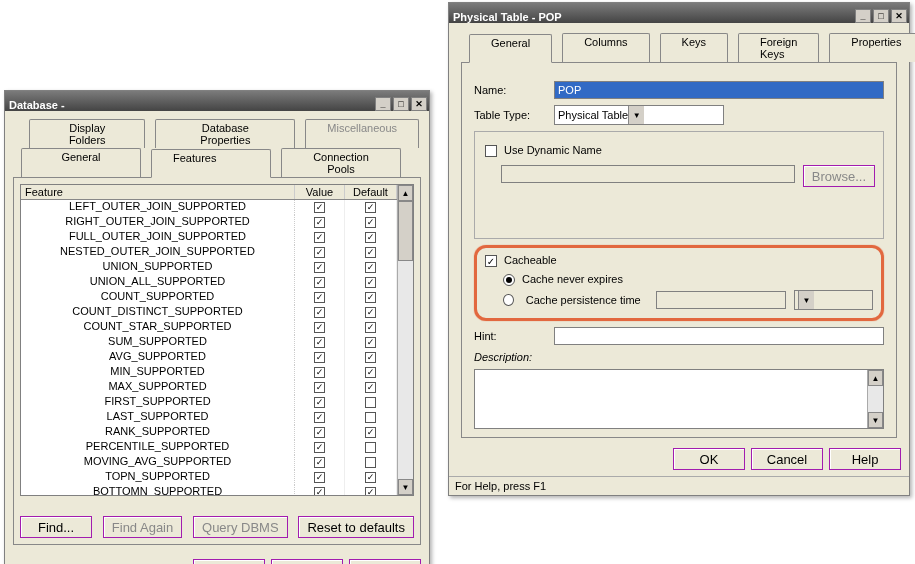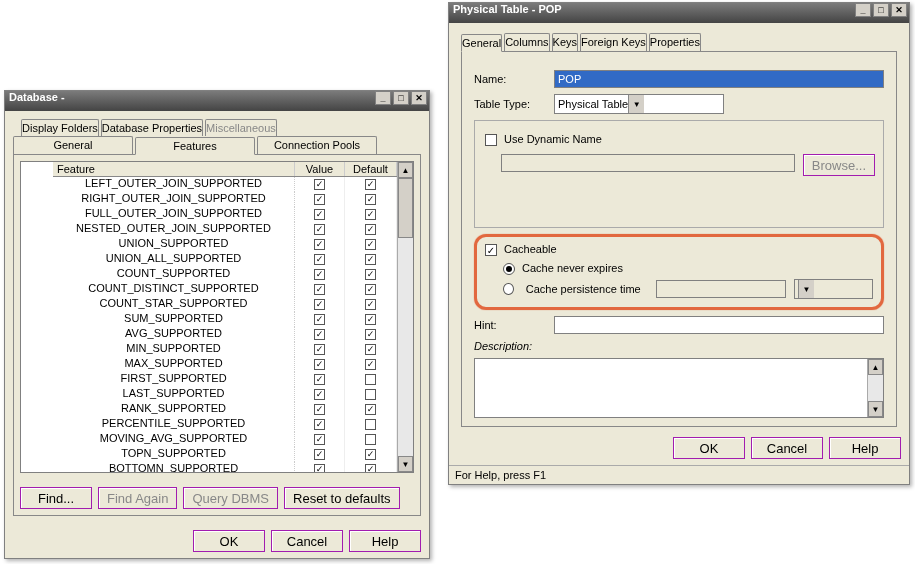--- a/index.html
+++ b/index.html
@@ -16,21 +16,21 @@
     position: absolute;
     background: #ece9d8;
     border: 1px solid #808080;
     box-shadow: 2px 2px 4px rgba(0,0,0,0.3);
   }
   .titlebar {
     background: linear-gradient(#7b7b7b, #444444);
     color: #fff;
     height: 20px;
     display: flex;
-    align-items: flex-start;
+    align-items: flex-end;
     padding: 0 2px 0 4px;
     font-weight: bold;
     font-size: 11px;
   }
   .titlebar .title-text { flex: 1; }
   .titlebar .tb-btn {
     width: 16px; height: 14px;
     background: #d4d0c8;
     border: 1px solid #808080;
     margin-left: 2px;
@@ -38,43 +38,44 @@
     font-size:9px;font-weight:bold;color:#000;
     font-family: Arial;
   }
   .titlebar .tb-btn.min::before{content:"_";line-height:4px;}
   .titlebar .tb-btn.max::before{content:"□";}
   .titlebar .tb-btn.close::before{content:"✕";}
 
   .dlg-body { padding: 8px; }
   .tabs { display:flex; }
   .tab {
-    padding: 2px 0;
+    padding: 2px 21px;
     border: 1px solid #888;
     border-bottom: none;
     background:#ece9d8;
     margin-right:2px;
     border-radius: 2px 2px 0 0;
     position:relative;
     cursor:default;
+    margin-left:8px;
   }
   .tab.active { background:#ece9d8; z-index:2; top:1px; border-bottom:1px solid #ece9d8;}
   .tab.disabled { color:#888; }
   .tab-panel {
     border:1px solid #888;
     padding:6px;
     background:#ece9d8;
   }
   .feature-grid {
     background:#fff;
     border:1px solid #808080;
     height:312px;
     display:flex;
   }
-  .fg-main { flex:1; overflow:hidden;padding-left:32px; }
+  .fg-main { flex:1; overflow:hidden; }
   .fg-header {
     display:flex;
     background:#ece9d8;
     border-bottom:1px solid #888;
     font-weight:normal;
   }
   .fg-header div {
     padding:1px 4px;
     border-right:1px solid #ccc;
   }
@@ -104,21 +105,21 @@
 
   .btn {
     min-width:72px;height:22px;
     background:#ece9d8;border:1px solid #a21caf;
     padding:0 8px;
     box-shadow: inset 1px 1px 0 #fff;
     cursor:default;
     font-family:inherit;font-size:13px;
   }
   .btn[disabled]{color:#888;}
-  .btn-row { display:flex; gap:6px; margin-top:14px; }
+  .btn-row { display:flex; gap:6px; margin-top:20px;justify-content:space-between; }
   .dlg-footer { display:flex; justify-content:flex-end; gap:6px; padding:6px 8px; }
 
   
   .form-row { display:flex; align-items:center; margin:6px 0; }
   .form-row label.lbl { width:80px; }
   .txt {
     border:1px solid #808080; background:#fff; height:18px; padding:0 3px;
     font-family:inherit;font-size:11px;flex:1;
   }
   .txt.sel { background:#316ac5; color:#fff; }
@@ -160,21 +161,21 @@
     <span class="tb-btn close"></span>
   </div>
   <div class="dlg-body">
     <div class="two-tabs-row tabs" style="margin-left:8px;">
       <div class="tab">Display Folders</div>
       <div class="tab">Database Properties</div>
       <div class="tab disabled">Miscellaneous</div>
     </div>
     <div class="tabs">
       <div class="tab" style="width:120px;text-align:center;">General</div>
-      <div class="tab active" style="width:120px;text-align:center;">Features</div>
+      <div class="tab active" style="width:120px;">Features</div>
       <div class="tab" style="width:120px;text-align:center;">Connection Pools</div>
     </div>
     <div class="tab-panel">
       <div class="feature-grid">
         <div class="fg-main">
           <div class="fg-header">
             <div class="fg-col-feat">Feature</div>
             <div class="fg-col-val">Value</div>
             <div class="fg-col-def">Default</div>
           </div>

